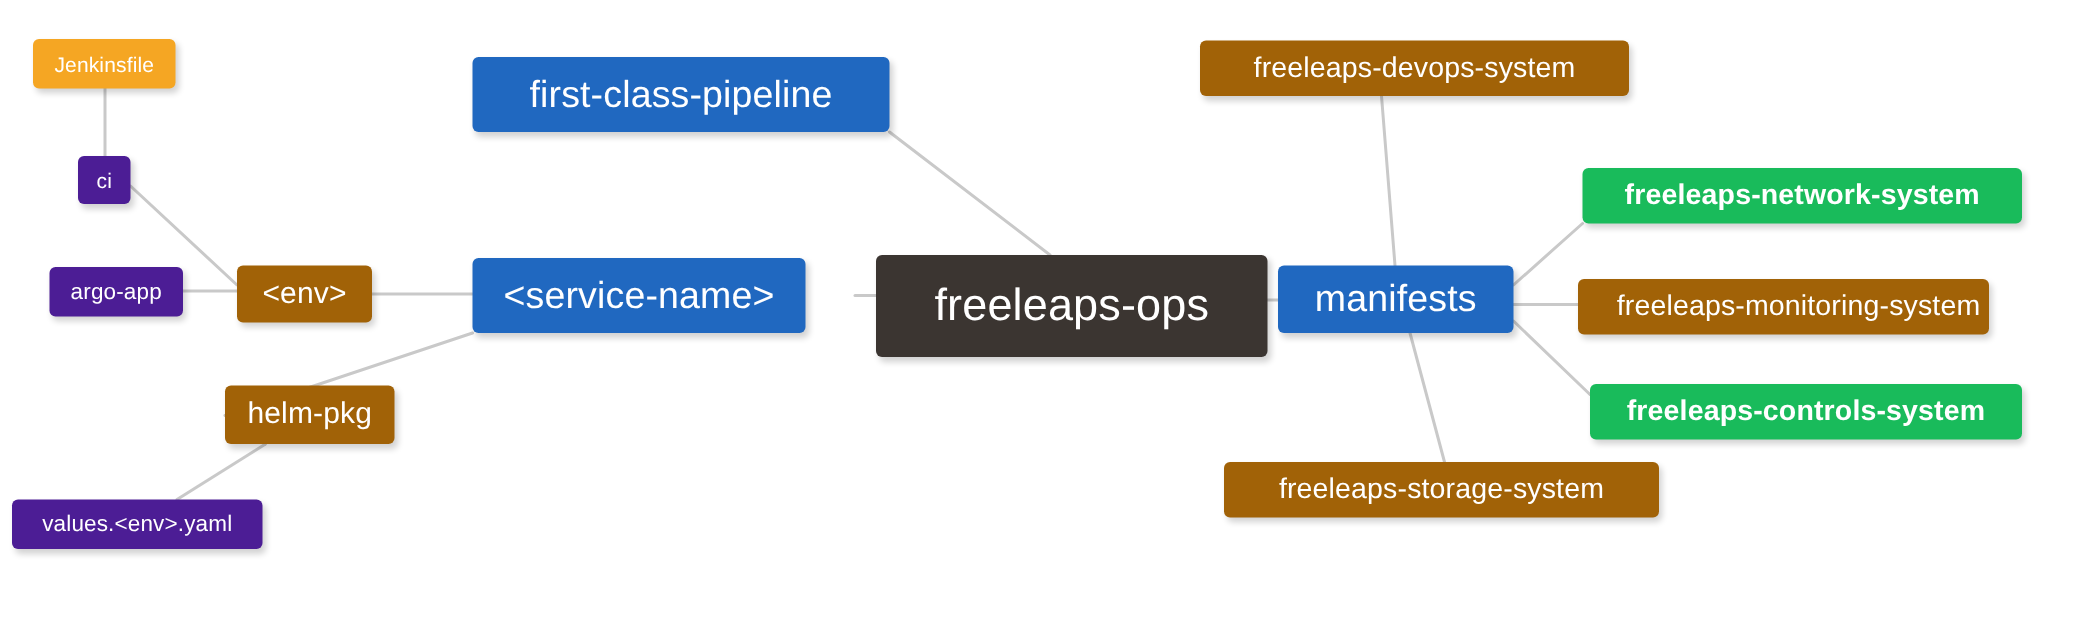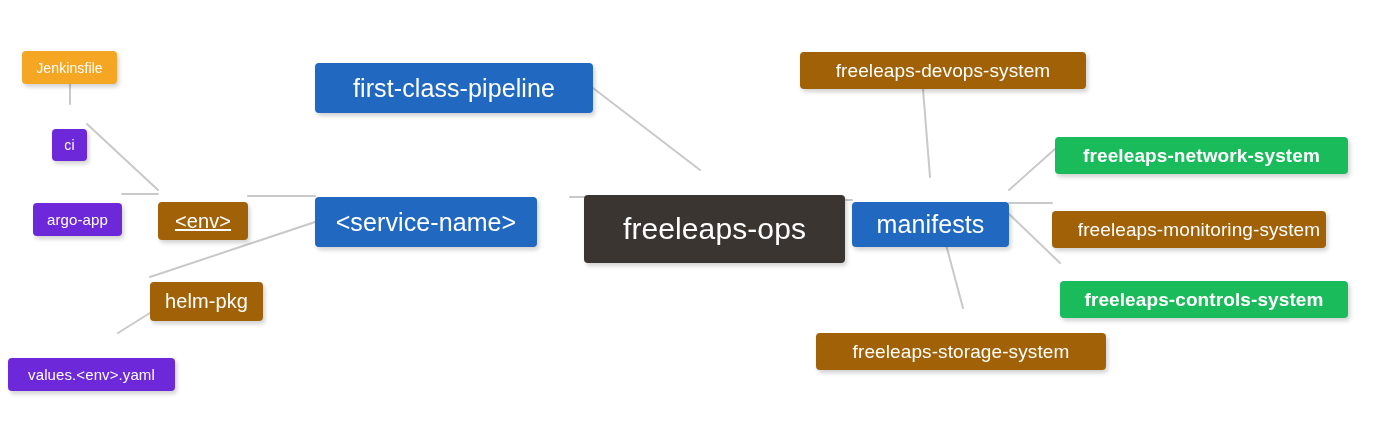--- a/index.html
+++ b/index.html
@@ -16,28 +16,27 @@
   .node{
     position:absolute;
     box-sizing:border-box;
     display:flex;align-items:center;justify-content:center;
     color:#ffffff;
     border-radius:4px;
     white-space:nowrap;
     box-shadow:2px 3px 4px rgba(0,0,0,0.18);
     letter-spacing:0.1px;
     z-index:2;
-    margin-top:25px;
   }
   .n-root{background:#3b3531;}
   .n-blue{background:#2068c0;}
   .n-green{background:#a16207;}
   .n-green2{background:#19bb5b;font-weight:bold;}
   .n-orange{background:#f5a623;}
-  .n-red{background:#6d28d9;}
+  .n-red{background:#4c1d95;}
 </style>
 </head>
 <body>
 
 <div id="canvas">
   <svg id="edges">
       <line x1="70" y1="59" x2="70" y2="104" stroke="#c9c9c9" stroke-width="2" stroke-linecap="round"></line>
       <line x1="87" y1="124" x2="158" y2="190" stroke="#c9c9c9" stroke-width="2" stroke-linecap="round"></line>
       <line x1="122" y1="194" x2="158" y2="194" stroke="#c9c9c9" stroke-width="2" stroke-linecap="round"></line>
       <line x1="248" y1="196" x2="315" y2="196" stroke="#c9c9c9" stroke-width="2" stroke-linecap="round"></line>
@@ -55,21 +54,21 @@
   <div id="nodes">
       <div class="node n-orange" style="left: 22px; top: 26px; width: 95px; height: 33px; font-size: 14px;">
         <span>Jenkinsfile</span>
       </div>
       <div class="node n-red" style="left: 52px; top: 104px; width: 35px; height: 32px; font-size: 14px;">
         <span>ci</span>
       </div>
       <div class="node n-red" style="left: 33px; top: 178px; width: 89px; height: 33px; font-size: 15px;">
         <span>argo-app</span>
       </div>
-      <div class="node n-green" style="left: 158px; top: 177px; width: 90px; height: 38px; font-size: 20px; text-decoration: underline;">
+      <div class="node n-green" style="left: 158px; top: 177px; width: 90px; height: 38px; font-size: 20px;">
         <span>&lt;env&gt;</span>
       </div>
       <div class="node n-green" style="left: 150px; top: 257px; width: 113px; height: 39px; font-size: 20px;">
         <span>helm-pkg</span>
       </div>
       <div class="node n-red" style="left: 8px; top: 333px; width: 167px; height: 33px; font-size: 15px;">
         <span>values.&lt;env&gt;.yaml</span>
       </div>
       <div class="node n-blue" style="left: 315px; top: 38px; width: 278px; height: 50px; font-size: 25px;">
         <span>first-class-pipeline</span>

